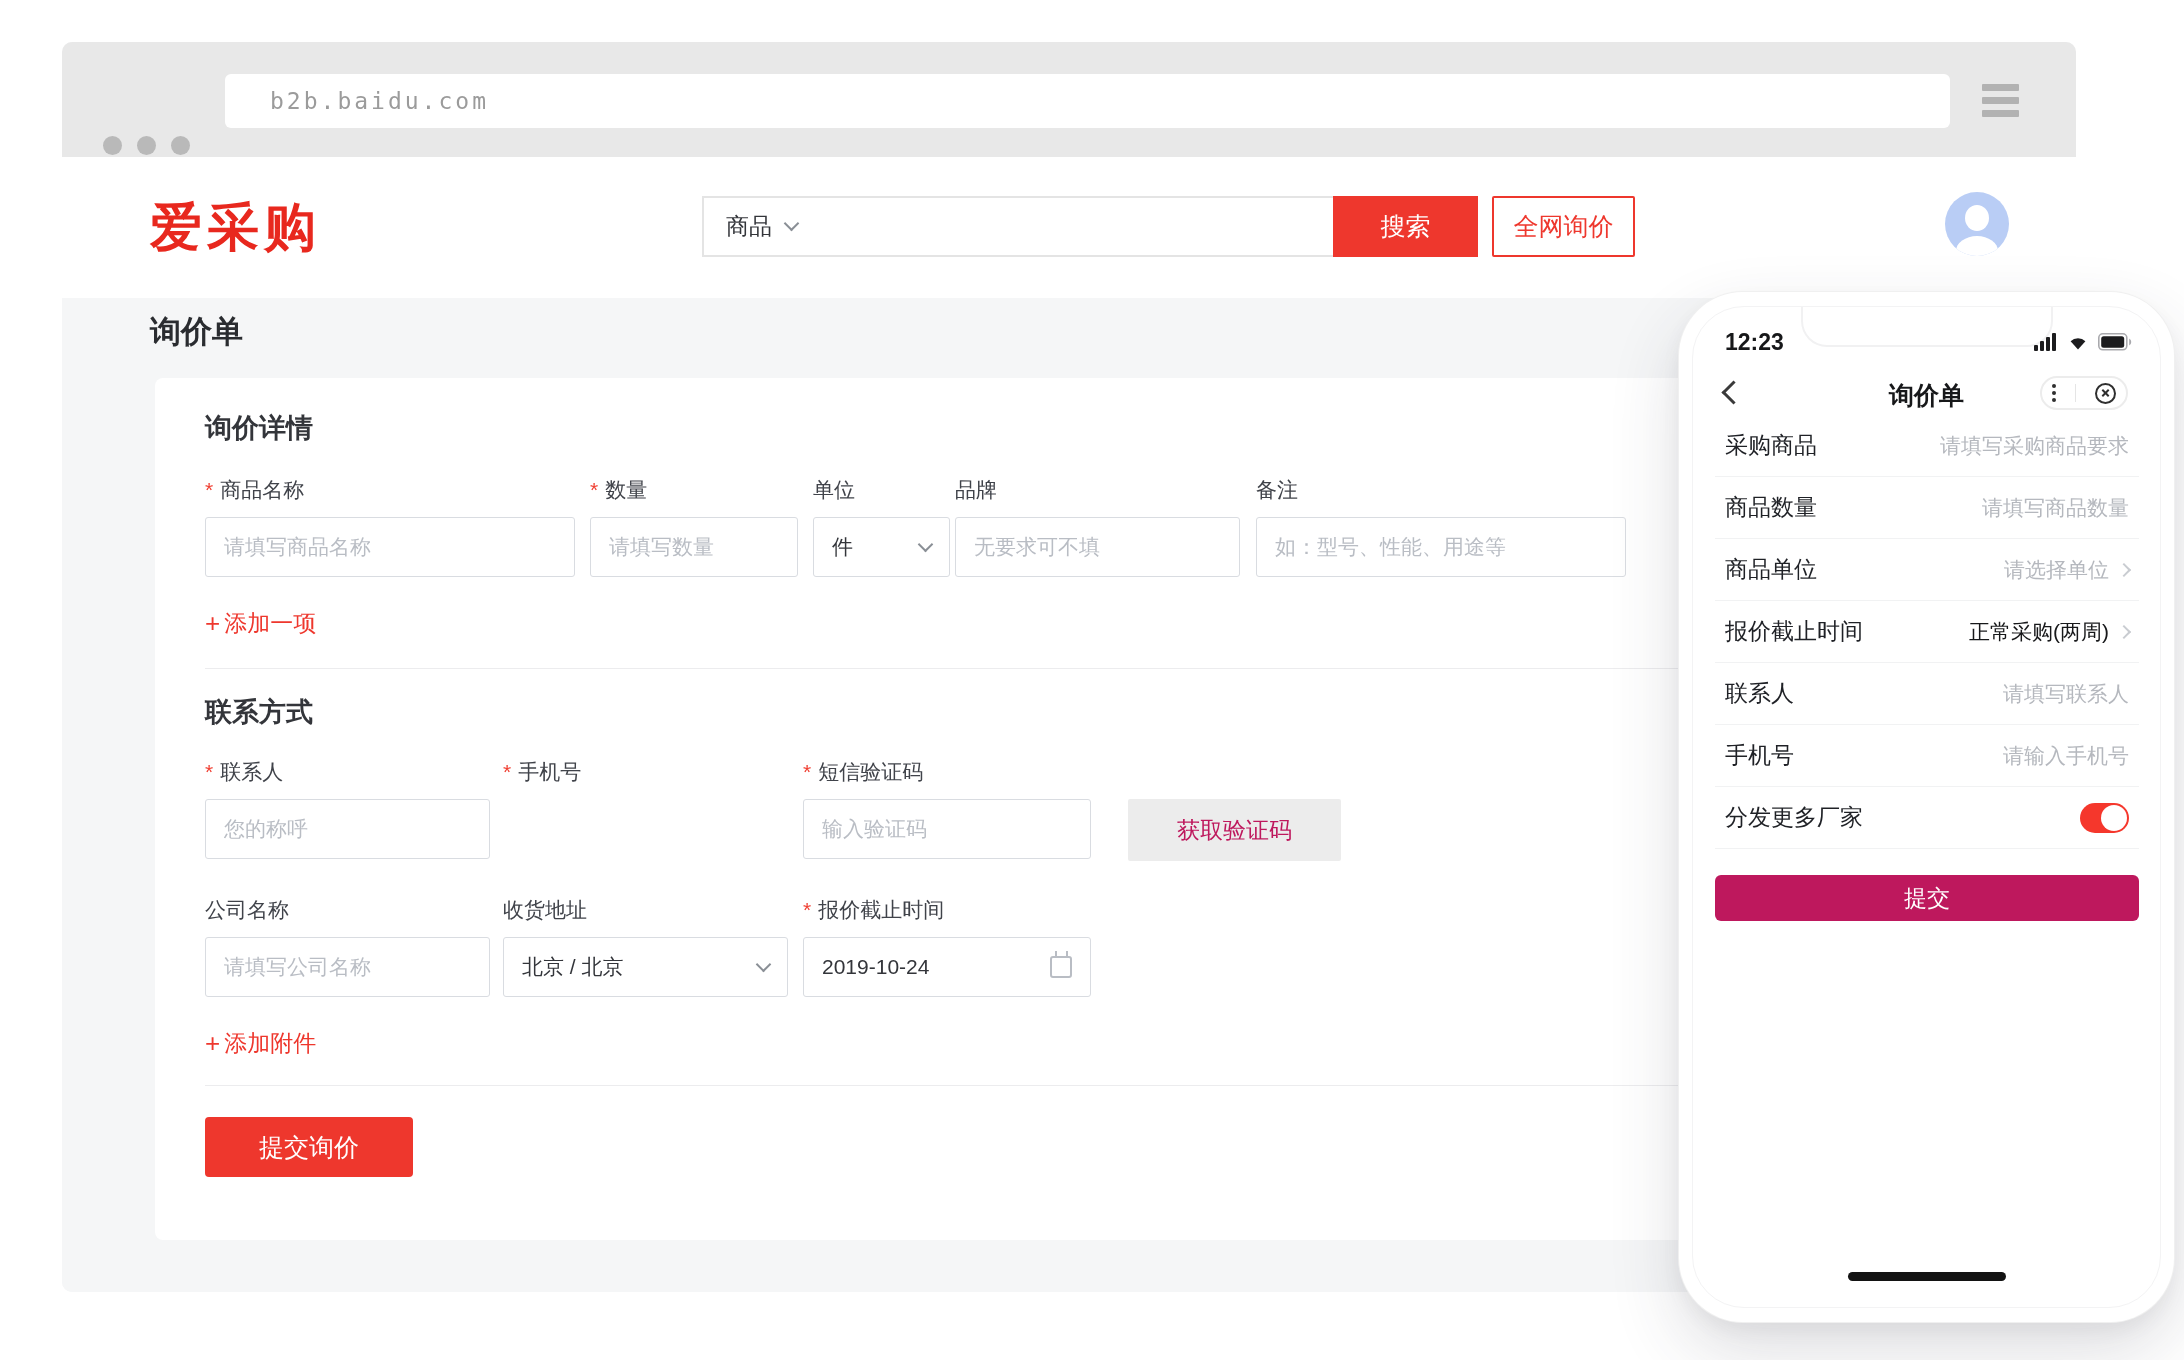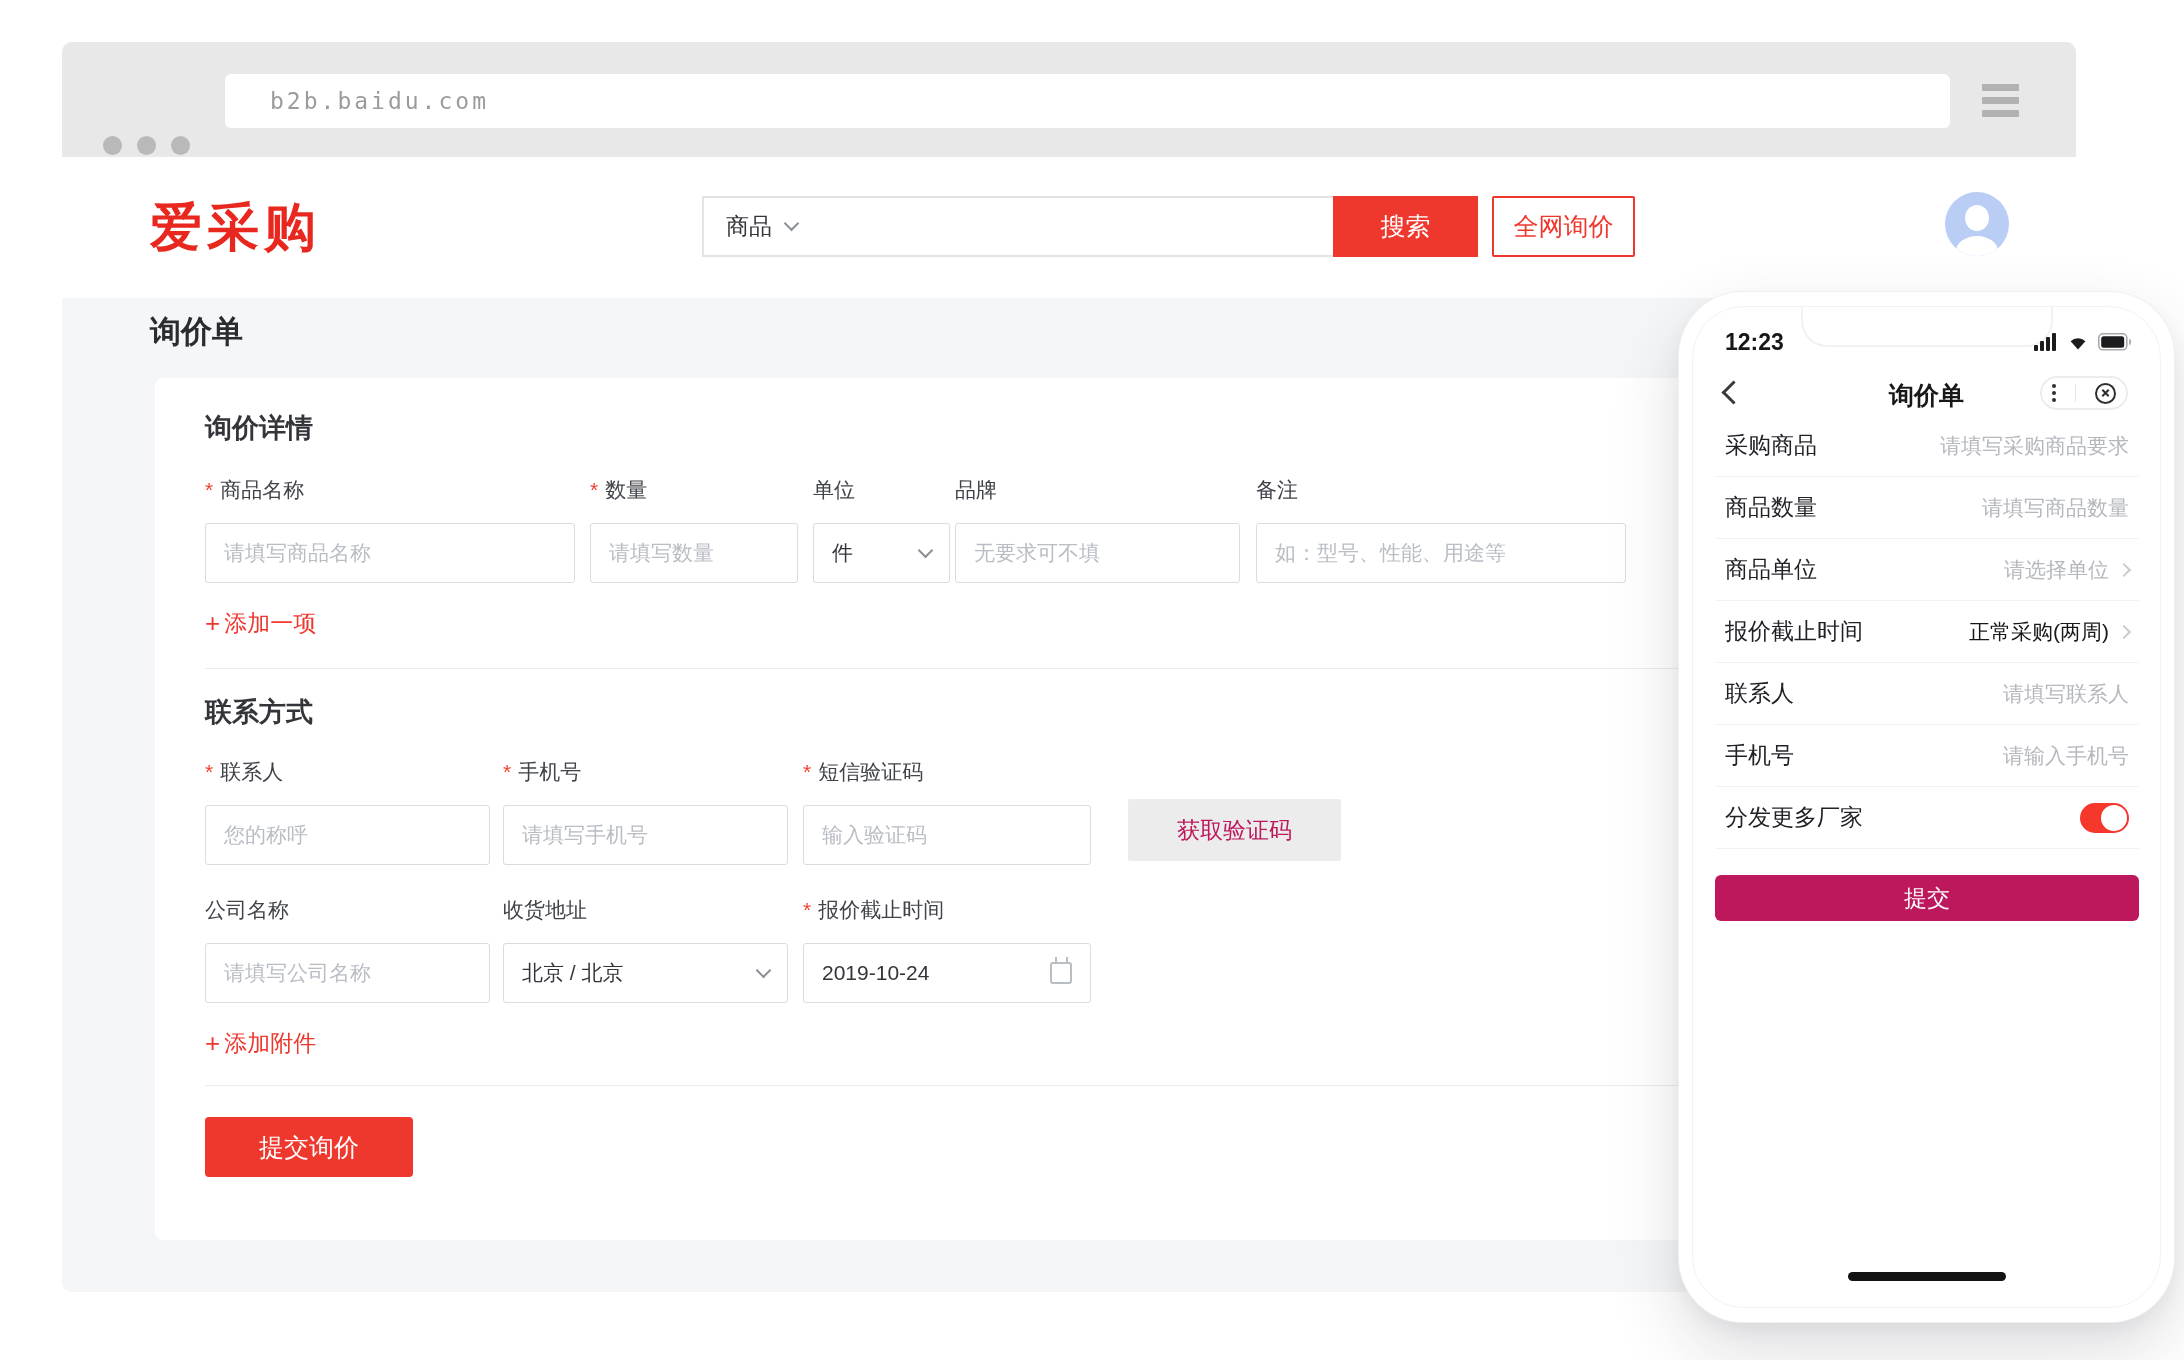--- a/index.html
+++ b/index.html
@@ -29,21 +29,21 @@
   .avatar .torso { position:absolute; left:11px; top:44px; width:42px; height:30px; border-radius:50% 50% 0 0; background:#fff; }
 
   
   .pagebg { position:absolute; left:0; top:256px; width:100%; height:994px; background:#f5f6f7; }
   .page-title { position:absolute; left:88px; top:13px; font-size:31px; font-weight:600; color:#2a2c30; }
   .card { position:absolute; left:93px; top:80px; width:1887px; height:862px; background:#ffffff; border-radius:8px; }
   .sec-title { position:absolute; left:50px; font-size:27px; font-weight:700; color:#33353a; }
   .fld { position:absolute; }
   .fld .lab { font-size:21px; color:#40434a; height:26px; line-height:26px; }
   .fld .lab.required::before { content:"*"; color:#f04134; margin-right:7px; font-size:21px; }
-  .fld .box { margin-top:20px; height:60px; border:1px solid #d9dce1; border-radius:3px; background:#fff; width:100%; display:flex; align-items:center; padding:0 18px; font-size:21px; color:#33353a; }
+  .fld .box { margin-top:14px; height:60px; border:1px solid #d9dce1; border-radius:3px; background:#fff; width:100%; display:flex; align-items:center; padding:0 18px; font-size:21px; color:#33353a; }
   .fld input.box { display:block; padding:0 18px; font-family:inherit; outline:none; }
   .fld input.box::placeholder { color:#b9bdc4; opacity:1; }
   .fld .box.select { justify-content:space-between; cursor:pointer; }
   .addlink { position:absolute; left:50px; font-size:23px; color:#ee372d; cursor:pointer; display:flex; align-items:center; }
   .addlink .plus { font-size:26px; margin-right:4px; font-weight:400; }
   .hr { position:absolute; left:50px; width:1787px; height:1px; background:#ececee; }
   .btn-getcode { position:absolute; left:950px; top:421px; width:213px; height:62px; background:#ececec; border:none; font-family:inherit; font-size:23px; color:#be185d; cursor:pointer; border-radius:2px;margin-left:23px; }
   .btn-submit { position:absolute; left:50px; top:739px; width:208px; height:60px; background:#ee372d; border:none; border-radius:4px; color:#fff; font-size:25px; font-family:inherit; cursor:pointer; }
   .cal-icon { position:relative; width:22px; height:22px; border:2px solid #b9bdc4; border-radius:3px; }
   .cal-icon::before { content:""; position:absolute; left:3px; top:-7px; width:2px; height:6px; background:#b9bdc4; box-shadow:11px 0 0 #b9bdc4; }
@@ -148,21 +148,20 @@
 
         <div class="hr" style="top:290px"></div>
         <div class="sec-title" style="top:316px">联系方式</div>
 
         <div class="fld" style="left:50px; top:381px; width:285px">
           <div class="lab required">联系人</div>
           <input class="box" placeholder="您的称呼" style="">
         </div>
         <div class="fld" style="left:348px; top:381px; width:285px">
           <div class="lab required">手机号</div>
-          <input class="box" placeholder="请填写手机号" style="">
         </div>
         <div class="fld" style="left:648px; top:381px; width:288px">
           <div class="lab required">短信验证码</div>
           <input class="box" placeholder="输入验证码" style="">
         </div>
         <button class="btn-getcode">获取验证码</button>
 
         <div class="fld" style="left:50px; top:519px; width:285px">
           <div class="lab">公司名称</div>
           <input class="box" placeholder="请填写公司名称" style="">

